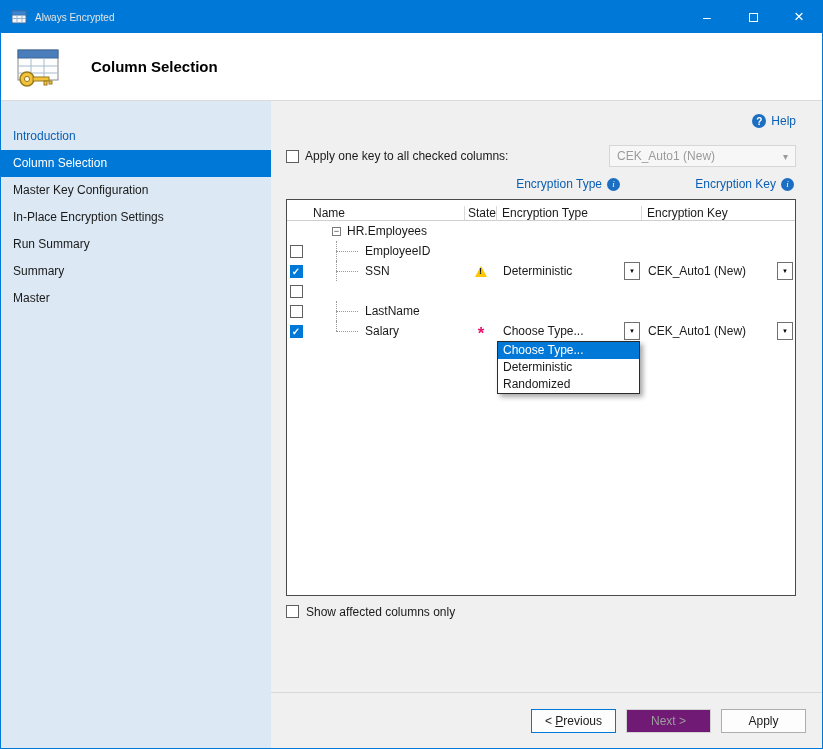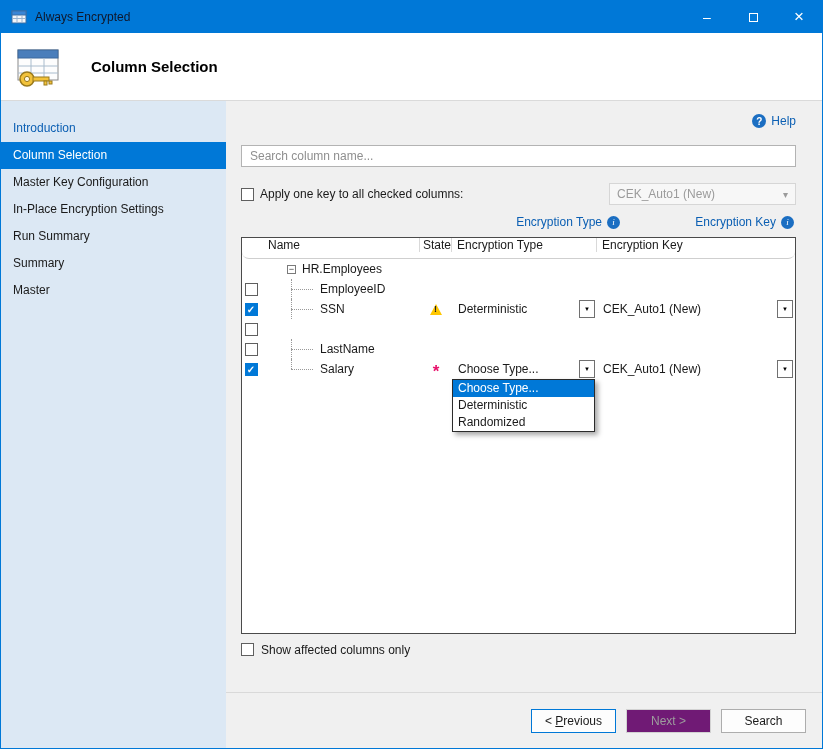--- a/index.html
+++ b/index.html
@@ -4,35 +4,35 @@
 <style>
   * { box-sizing: border-box; margin: 0; padding: 0; }
   html,body { background:#cfcfcf; }
   body { font-family: "Liberation Sans", sans-serif; font-size: 12px; color:#1a1a1a; }
   #window { width:823px; height:749px; background:#f0f0f0; border:1px solid #0078d7;
             display:flex; flex-direction:column; overflow:hidden; }
 
   
   .titlebar { height:32px; background:#0078d7; display:flex; align-items:center; flex:0 0 auto; }
   .app-icon { width:16px; height:16px; margin:0 8px 0 10px; flex:0 0 auto; }
-  .titlebar .title { color:#0f172a; font-size:12px; }
+  .titlebar .title { color:#e5e5e5; font-size:10px; }
   .win-buttons { margin-left:auto; display:flex; height:100%; }
   .win-btn { width:46px; height:32px; display:flex; align-items:center; justify-content:center;
              color:#fff; font-size:14px; cursor:default; }
   .max-box { width:9px; height:9px; border:1px solid #fff; display:inline-block; }
   .win-btn.close { font-size:17px; }
 
   
   .hdr { height:68px; background:#fff; display:flex; align-items:center; border-bottom:1px solid #dadada; flex:0 0 auto; }
   .hdr-icon { margin-left:12px; }
   .hdr-title { font-size:15px; font-weight:bold; margin-left:30px; color:#000; }
 
   
   .bodyrow { flex:1; display:flex; min-height:0; }
-  .sidebar { width:225px; background:#dce8f4; padding-top:14px; flex:0 0 auto; }
+  .sidebar { width:270px; background:#dce8f4; padding-top:22px; flex:0 0 auto; }
   .side-item { height:27px; line-height:27px; padding-left:12px; font-size:12px; color:#1a1a1a; cursor:pointer; }
   .side-item.visited { color:#0b5fb3; }
   .side-item.active { background:#0078d7; color:#fff; }
 
   .main-col { flex:1; display:flex; flex-direction:column; min-width:0; }
   .main { flex:1; background:#f0f0f0; padding:12px 26px 0 15px; position:relative; }
 
   .help-row { display:flex; justify-content:flex-end; align-items:center; height:16px; }
   .help-link { display:flex; align-items:center; gap:5px; color:#0b5fb3; cursor:pointer; }
   .circ-blue { width:14px; height:14px; border-radius:50%; background:#1b6ec2; color:#fff;
@@ -55,21 +55,21 @@
   .links-row { margin-top:10px; height:15px; position:relative; }
   .link-group { position:absolute; display:flex; align-items:center; gap:5px; color:#0b5fb3; cursor:pointer; }
   .link-group.type { right:176px; }
   .link-group.key  { right:2px; }
   .info-icon { width:13px; height:13px; border-radius:50%; background:#1b6ec2; color:#fff;
                display:inline-flex; align-items:center; justify-content:center;
                font-size:9px; font-style:italic; font-family:"Liberation Serif",serif; }
 
   
   .grid { margin-top:7px; height:397px; background:#fff; border:1px solid #4a4a4a; position:relative; }
-  .g-head { display:flex; height:21px; border-bottom:1px solid #cfcfcf; align-items:flex-start;border-radius:7px; }
+  .g-head { display:flex; height:21px; border-bottom:1px solid #cfcfcf; align-items:flex-end; }
   .g-head > div { display:flex; align-items:center; border-right:1px solid #d9d9d9; }
   .g-head > div:last-child { border-right:none; }
   .c-check { width:18px; flex:0 0 auto; display:flex; align-items:center; justify-content:center; }
   .c-name  { width:160px; flex:0 0 auto; padding-left:8px; }
   .c-state { width:32px; flex:0 0 auto; padding-left:3px; }
   .c-type  { width:145px; flex:0 0 auto; padding-left:5px; }
   .c-key   { flex:1; padding-left:5px; }
 
   .g-row { display:flex; height:20px; align-items:center; }
   .g-row .c-name { padding-left:0; position:relative; height:100%; display:flex; align-items:center; }
@@ -172,21 +172,20 @@
     <div class="main-col">
       <div class="main">
 
         <div class="help-row">
           <div class="help-link">
             <span class="circ-blue">?</span>
             <span>Help</span>
           </div>
         </div>
 
-        <input class="search" type="text" placeholder="Search column name..." style="">
 
         <div class="apply-row">
           <span class="cb"></span>
           <span class="lbl">Apply one key to all checked columns:</span>
           <div class="combo-disabled">
             <span>CEK_Auto1 (New)</span>
             <span class="chev">▾</span>
           </div>
         </div>
 
@@ -328,17 +327,17 @@
         </div>
       </div>
 
       <div class="footer">
         <div class="btn primary">
           <span class="pre">&lt; </span>
             <span class="ak">P</span>
             <span>revious</span>
         </div>
         <div class="btn disabled">Next &gt;</div>
-        <div class="btn">Search</div>
+        <div class="btn">Apply</div>
       </div>
     </div>
   </div>
 </div>
 
 </body></html>

